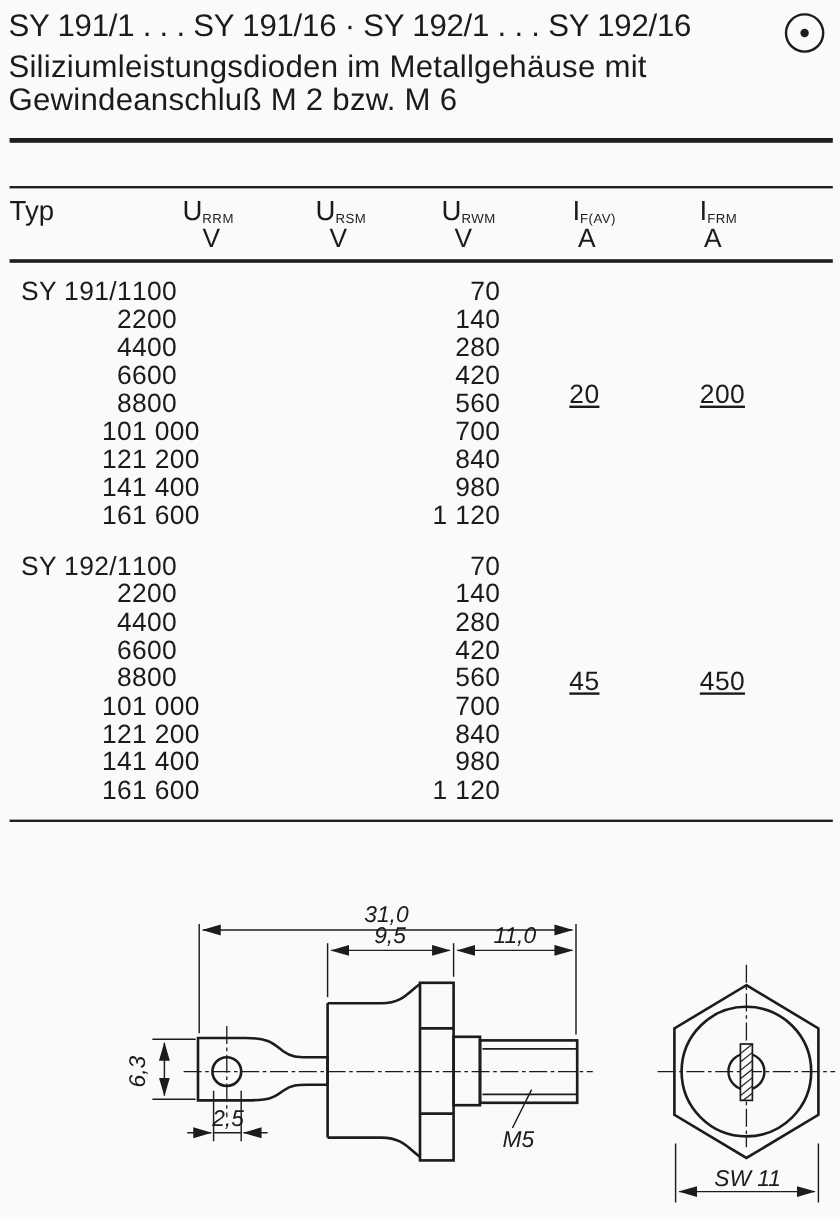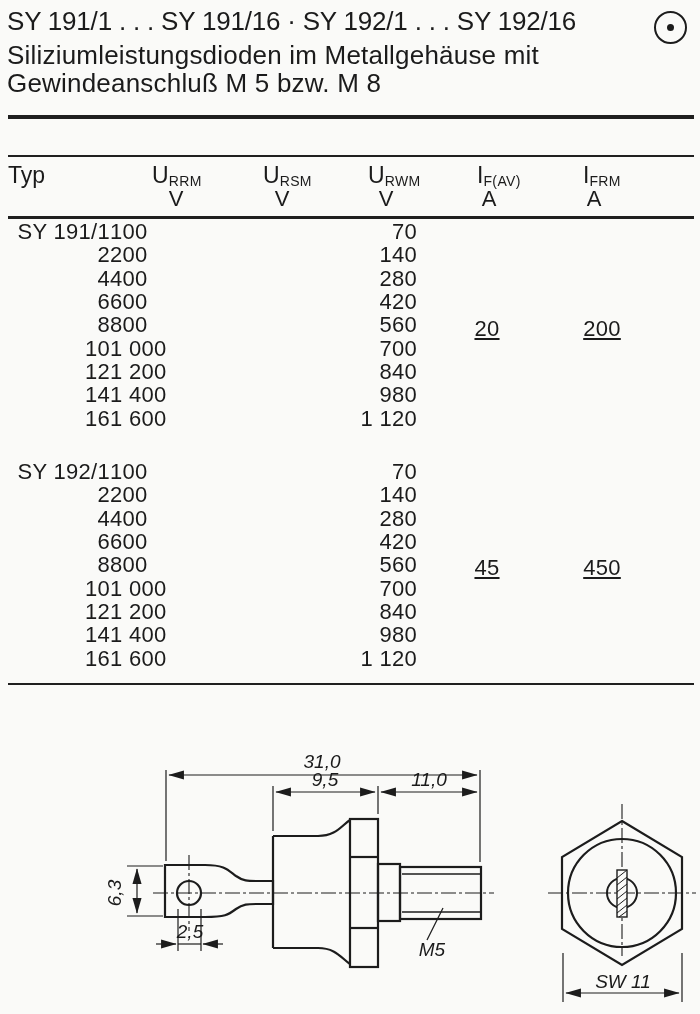--- a/index.html
+++ b/index.html
@@ -7,40 +7,40 @@
        font-family:"Liberation Sans",sans-serif;color:#1b1b1b;overflow:hidden;}
   .abs{position:absolute;}
   .title{left:7px;top:6px;font-size:26px;font-weight:400;letter-spacing:-0.2px;white-space:nowrap;}
   .subtitle{left:7px;top:41px;font-size:26px;line-height:28px;font-weight:400;letter-spacing:0.2px;}
   .corner-icon{left:654px;top:11px;width:29px;height:29px;border:2.5px solid #1c1c1c;border-radius:50%;}
   .corner-icon .dot{position:absolute;left:50%;top:50%;width:7px;height:7px;margin:-3.5px 0 0 -3.5px;
        background:#1c1c1c;border-radius:50%;}
   .rule{left:8px;width:686px;background:#1f1f1f;}
   .th-typ{left:8px;top:162px;font-size:23px;}
   .th{top:162px;font-size:23px;white-space:nowrap;}
-  .th .sub{font-size:14px;vertical-align:-3px;letter-spacing:0.4px;}
+  .th .sub{font-size:11px;vertical-align:-3px;letter-spacing:0.4px;}
   .unit{top:186px;font-size:22px;transform:translateX(-50%);}
   .rows{left:8px;font-size:22px;line-height:23.35px;letter-spacing:0.3px;white-space:nowrap;}
   .row{display:flex;}
   .c-typ{display:inline-block;width:102px;text-align:right;}
   .c-v1{display:inline-block;width:150px;text-align:left;}
   .c-v2{display:inline-block;width:157px;text-align:right;}
   .amp{font-size:22px;transform:translateX(-50%);letter-spacing:0.3px;text-decoration:underline;}
   svg text{font-family:"Liberation Sans",sans-serif;font-style:italic;font-size:19px;fill:#1b1b1b;}
 </style>
 </head>
 <body>
 
 <div class="abs title">SY 191/1 . . . SY 191/16 · SY 192/1 . . . SY 192/16</div>
 <div class="abs corner-icon">
     <span class="dot"></span>
   </div>
 <div class="abs subtitle">
   <div>Siliziumleistungsdioden im Metallgehäuse mit</div>
-  <div>Gewindeanschluß M 5 bzw. M 8</div>
+  <div>Gewindeanschluß M 2 bzw. M 6</div>
 </div>
 
 <div class="abs rule" style="top:115px;height:4px;"></div>
 <div class="abs rule" style="top:155px;height:2px;"></div>
 <div class="abs rule" style="top:216px;height:3px;"></div>
 <div class="abs rule" style="top:683px;height:2px;"></div>
 
 <div class="abs th-typ">Typ</div>
 
 <div class="abs th" style="left:152px;"><span>U</span><span class="sub">RRM</span></div>
@@ -48,21 +48,21 @@
 <div class="abs th" style="left:368px;"><span>U</span><span class="sub">RWM</span></div>
 <div class="abs th" style="left:477px;"><span>I</span><span class="sub">F(AV)</span></div>
 <div class="abs th" style="left:583px;"><span>I</span><span class="sub">FRM</span></div>
 
 <div class="abs unit" style="left:176px;">V</div>
 <div class="abs unit" style="left:282px;">V</div>
 <div class="abs unit" style="left:386px;">V</div>
 <div class="abs unit" style="left:489px;">A</div>
 <div class="abs unit" style="left:594px;">A</div>
 
-<div id="rows-0" class="abs rows" style="top:220px;">
+<div id="rows-0" class="abs rows" style="top:231px;">
   <div class="row">
     <span class="c-typ">SY 191/1</span>
     <span class="c-v1">100</span>
     <span class="c-v2">70</span>
   </div>
 
   <div class="row">
     <span class="c-typ">2</span>
     <span class="c-v1">200</span>
     <span class="c-v2">140</span>

